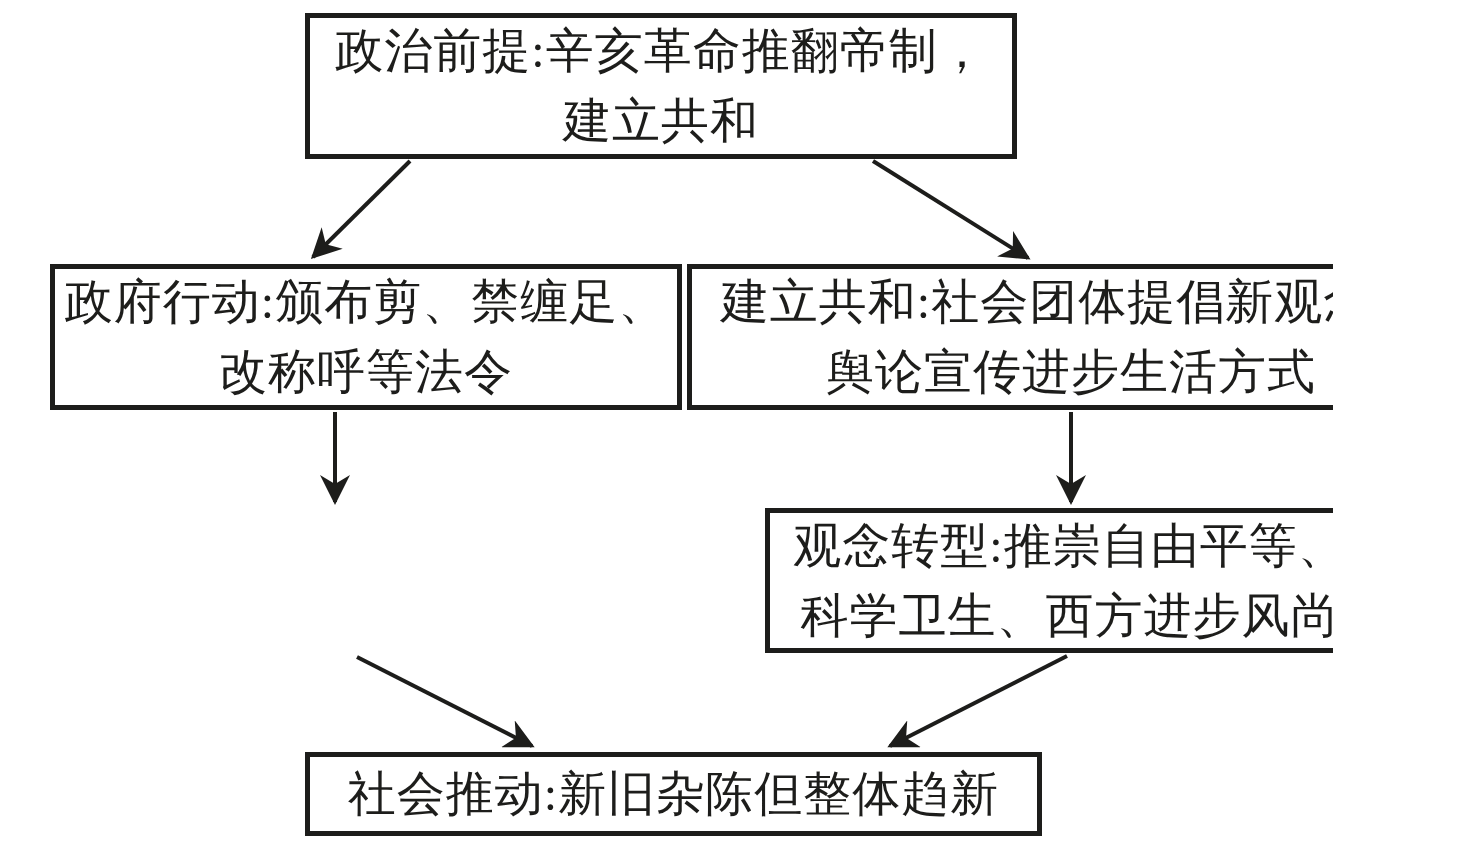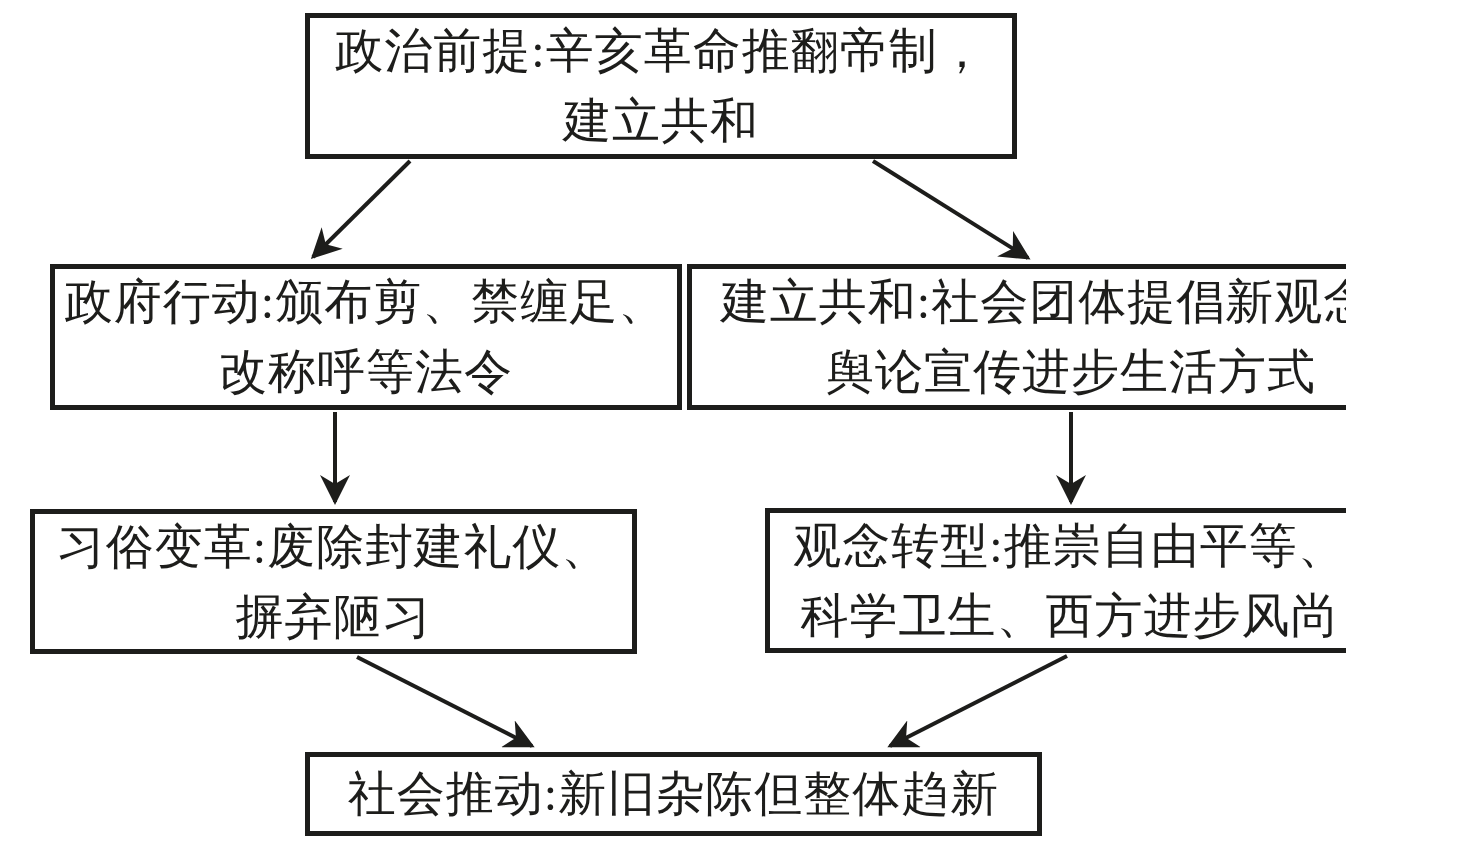--- a/index.html
+++ b/index.html
@@ -7,21 +7,20 @@
     padding: 0;
     background: #ffffff;
   }
   .canvas {
     position: relative;
     width: 1333px;
     height: 851px;
     background: #ffffff;
     font-family: "Liberation Serif", "DejaVu Serif", serif;
     overflow: hidden;
-    padding-left: 13px;
   }
   .arrow-layer {
     position: absolute;
     left: 0;
     top: 0;
     width: 1470px;
     height: 851px;
     pointer-events: none;
   }
   .node {
@@ -68,21 +67,19 @@
 
   <div class="node node-top">政治前提:辛亥革命推翻帝制，
 建立共和</div>
 
   <div class="node node-left-mid">政府行动:颁布剪、禁缠足、
 改称呼等法令</div>
 
   <div class="node node-right-mid">建立共和:社会团体提倡新观念，
 舆论宣传进步生活方式</div>
 
-  <div class="node node-left-low">习俗变革:废除封建礼仪、
-摒弃陋习</div>
 
   <div class="node node-right-low">观念转型:推崇自由平等、
 科学卫生、西方进步风尚</div>
 
   <div class="node node-bottom">社会推动:新旧杂陈但整体趋新</div>
 
 </div>
 
 </body></html>

